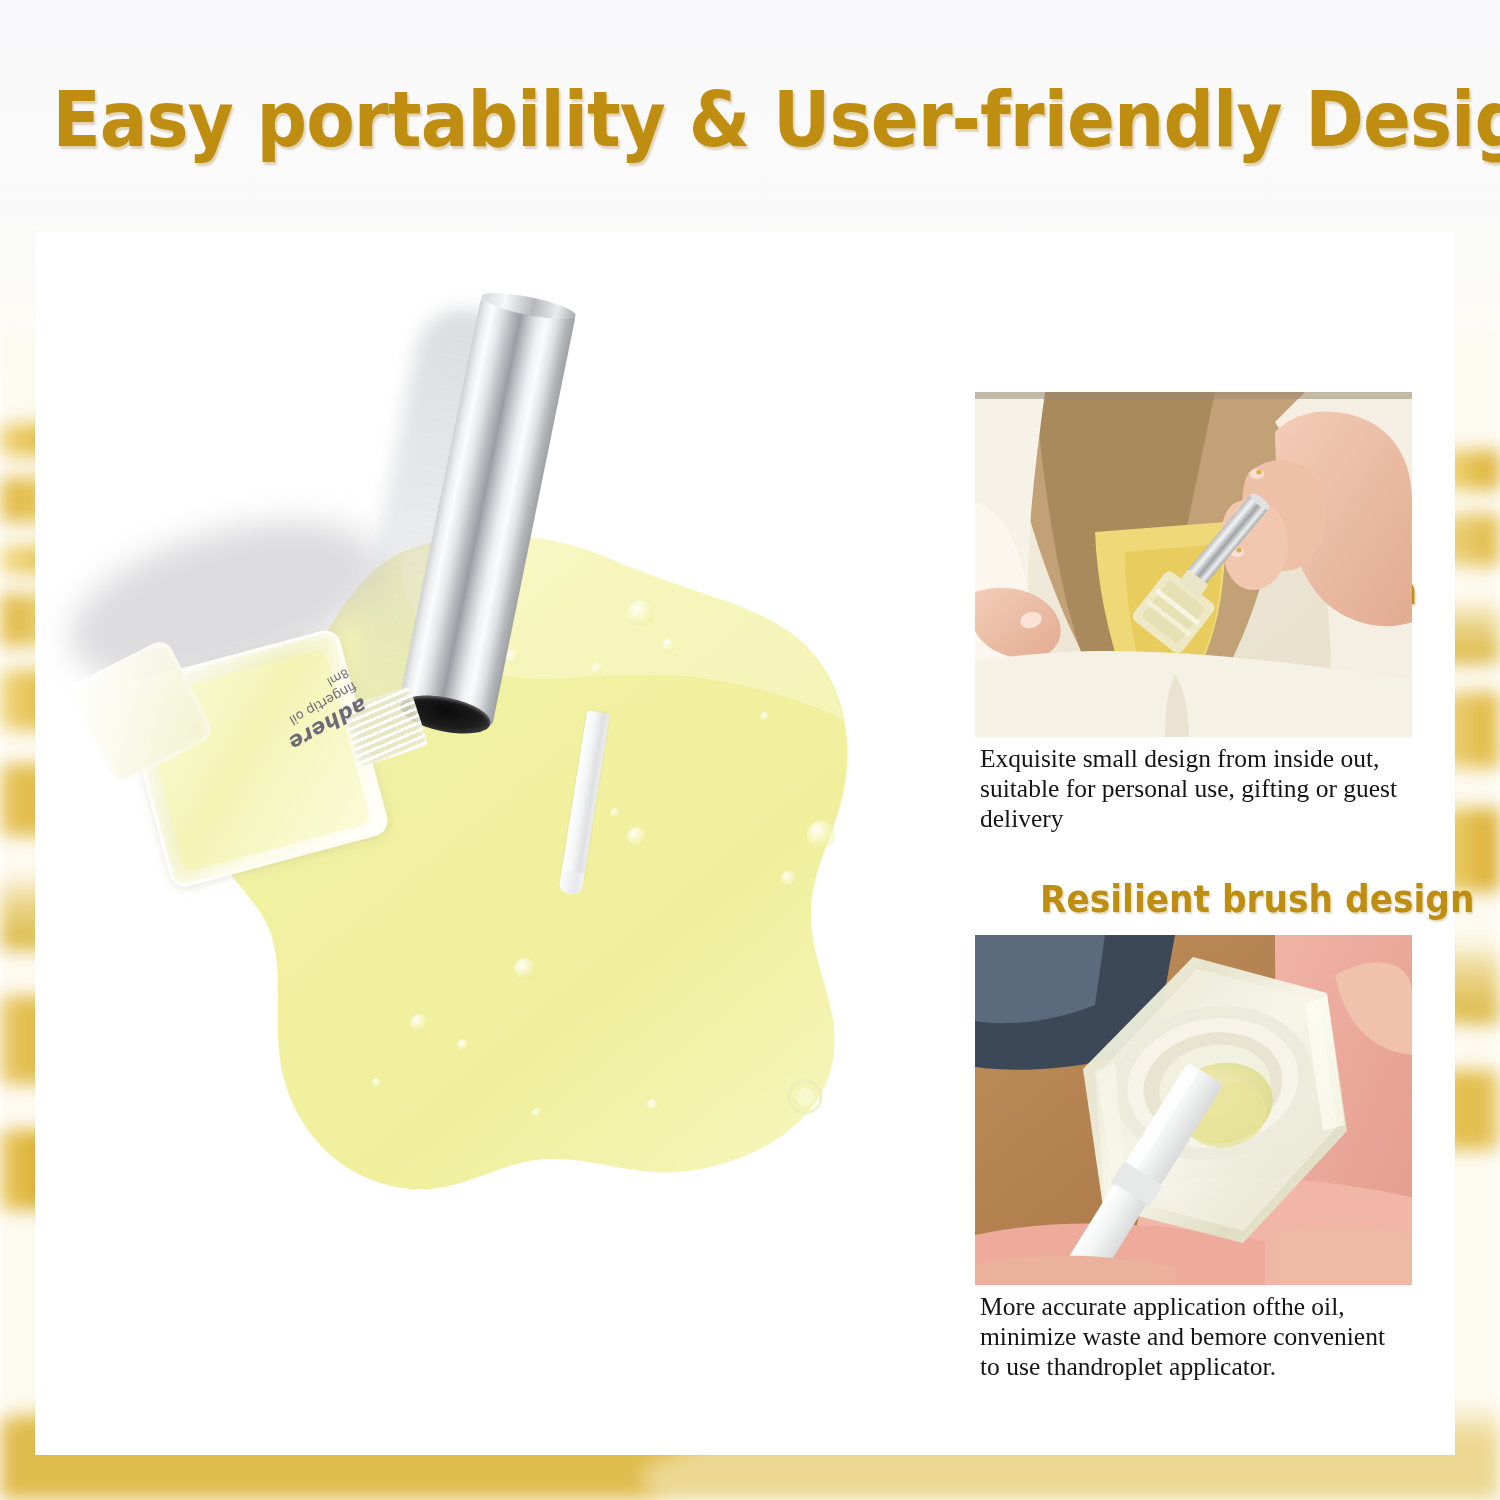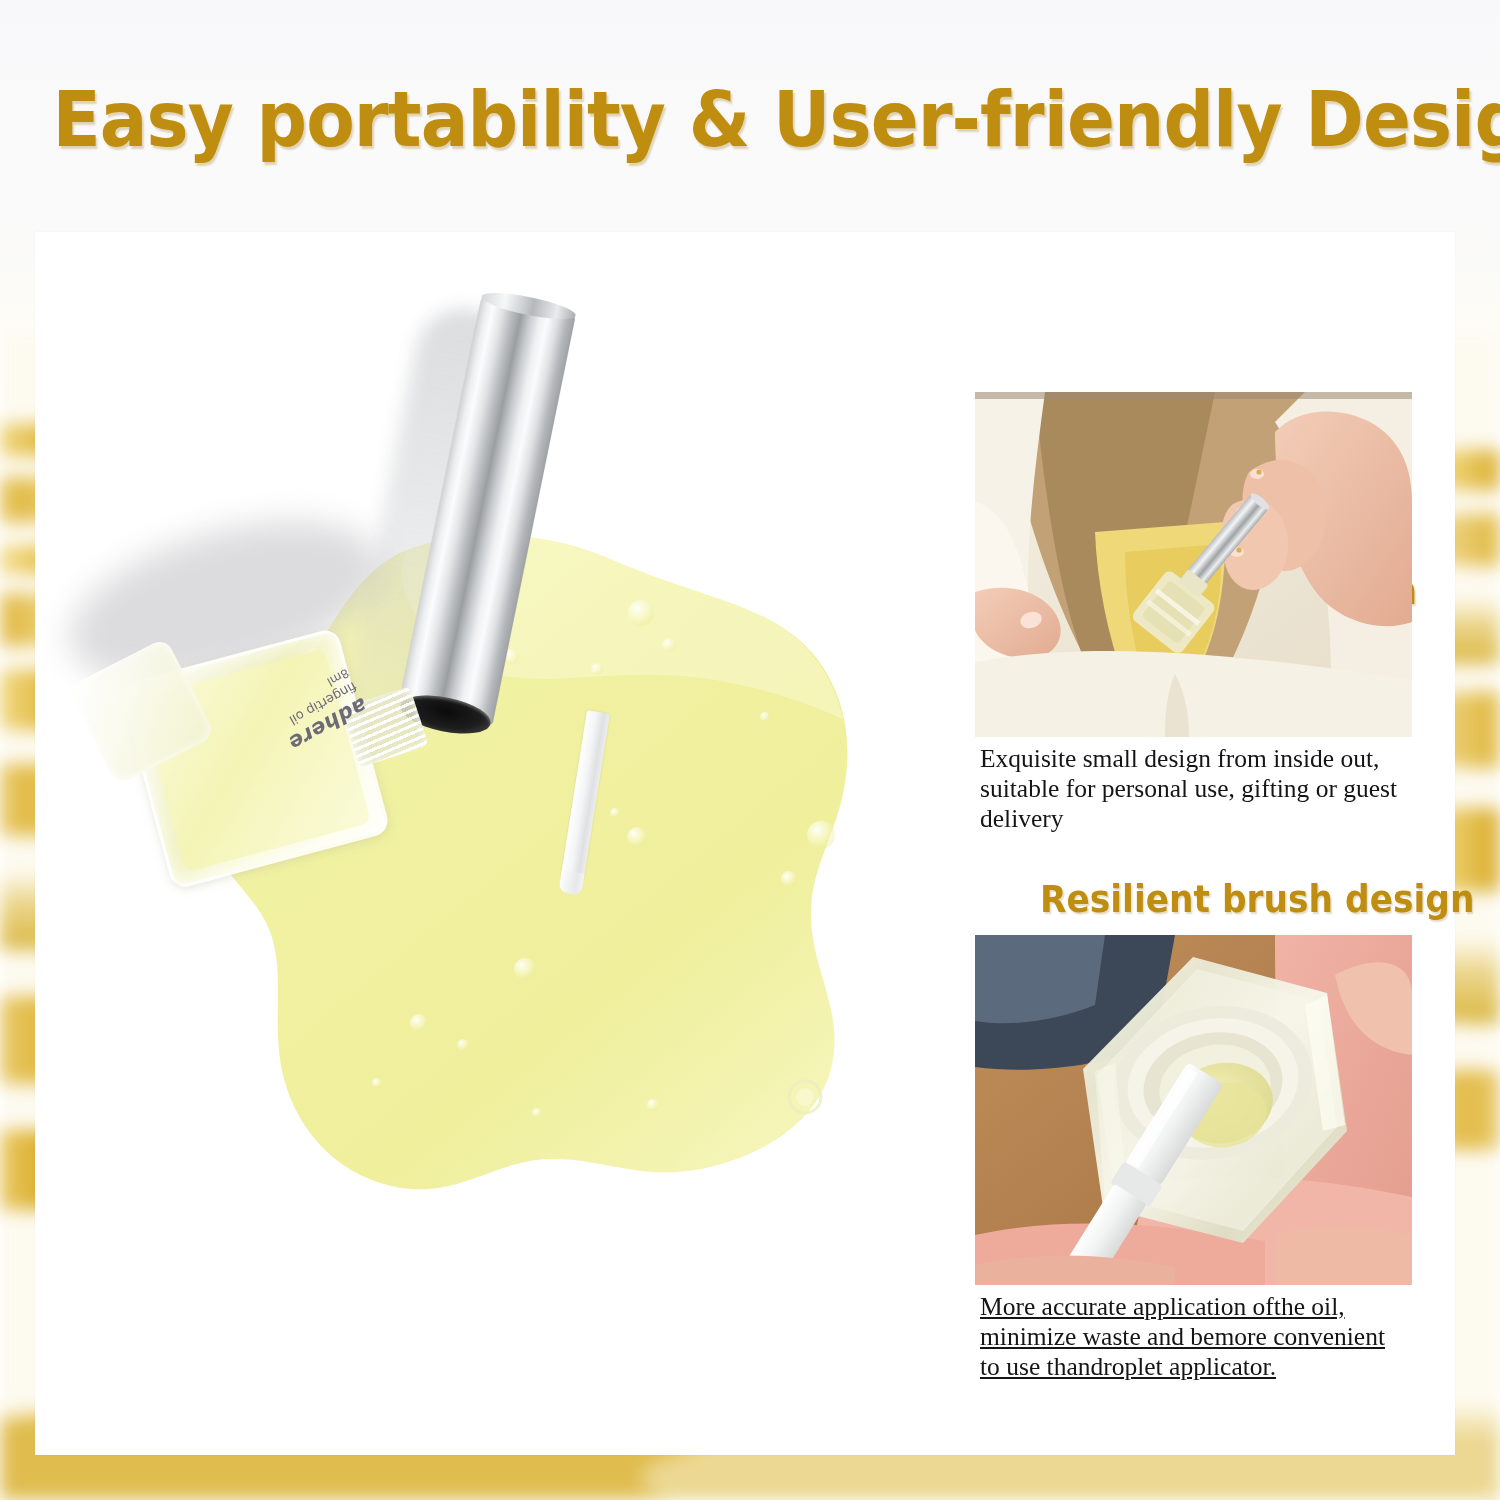--- a/index.html
+++ b/index.html
@@ -470,15 +470,15 @@
         <rect x="154" y="262" width="38" height="88" rx="4" fill="url(#brushg)"></rect>
         <rect x="156" y="124" width="10" height="112" fill="#ffffff" opacity="0.75"></rect>
       </g>
 
       <path d="M360,40 C400,18 437,24 437,60 L437,120 C400,116 370,92 360,40 Z" fill="#f0c2ae"></path>
       <path d="M300,300 C350,286 400,290 437,302 L437,350 L300,350 Z" fill="#eeb9a5"></path>
       <path d="M0,330 C60,316 130,318 200,332 L200,350 L0,350 Z" fill="#eab19d"></path>
     </svg>
   </div>
 
-  <div class="cap-txt" style="left:945px; top:1060px;text-decoration:underline;">More accurate application ofthe oil, minimize waste and bemore convenient to use thandroplet applicator.</div>
+  <div class="cap-txt" style="left:945px; top:1060px;">More accurate application ofthe oil, minimize waste and bemore convenient to use thandroplet applicator.</div>
 
 </div>
 
 </body></html>

